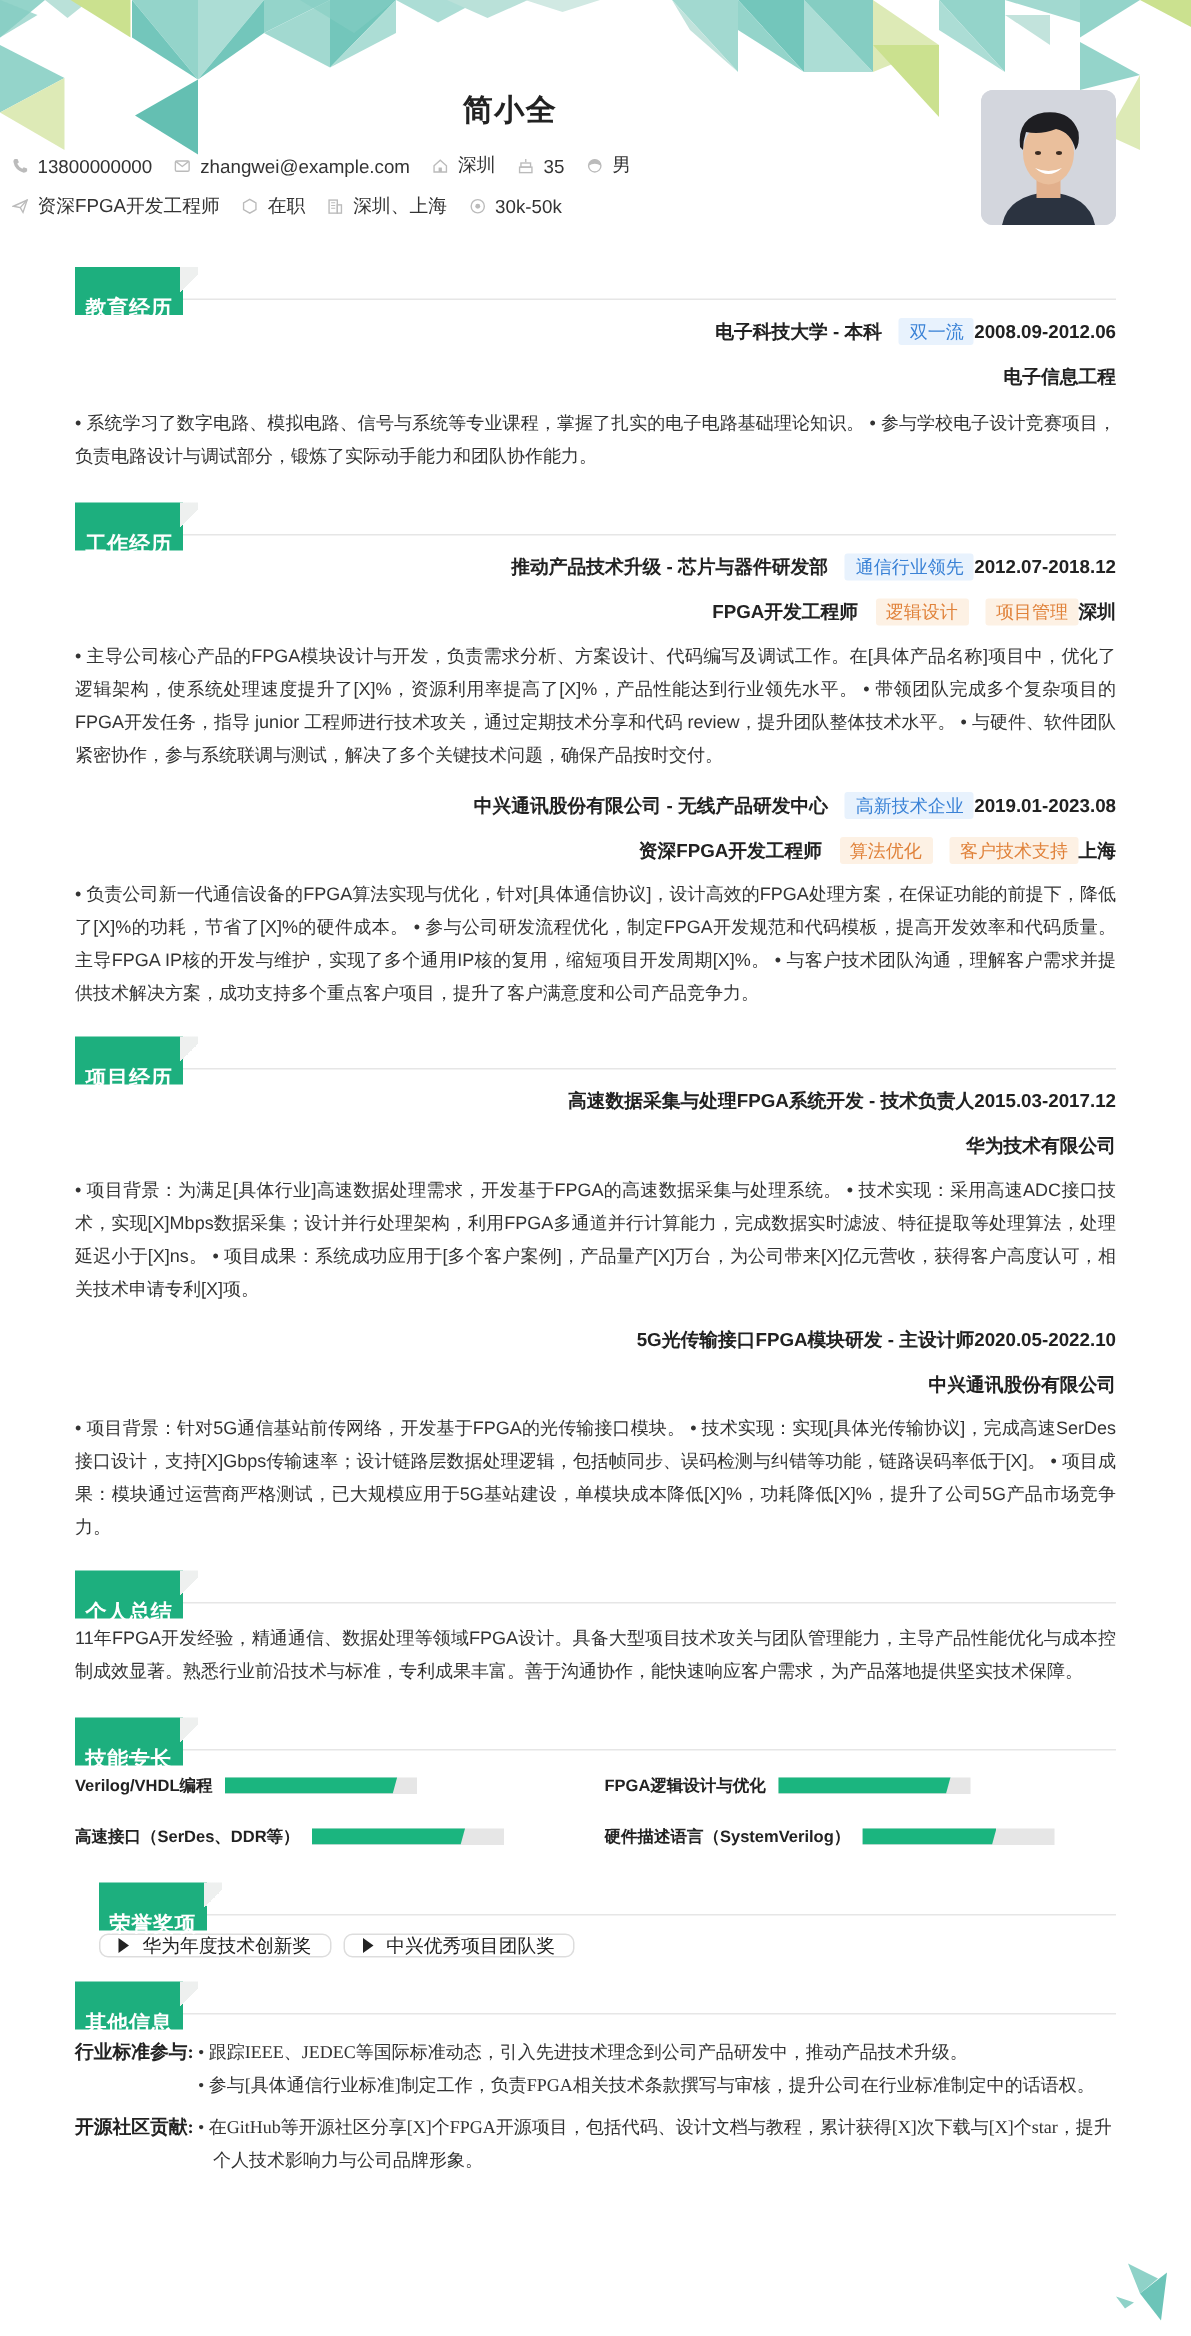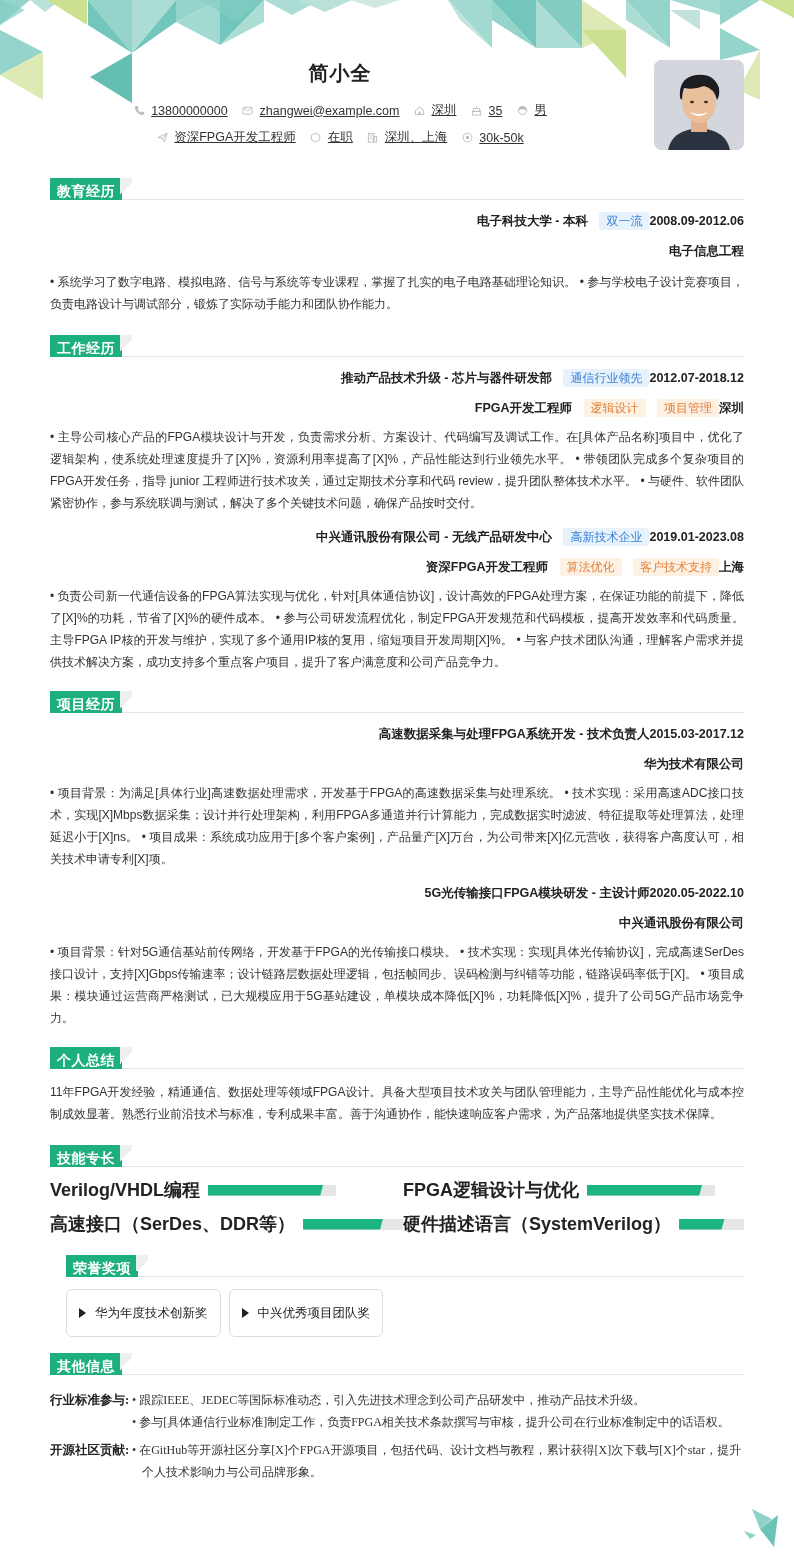--- a/index.html
+++ b/index.html
@@ -4,50 +4,50 @@
 <style>
   * { box-sizing: border-box; margin: 0; padding: 0; }
   html, body { width: 794px; background: #ffffff; }
   body { font-family: "Liberation Sans", "DejaVu Sans", sans-serif; color: #222; font-size: 12px; position: relative; }
   .page { position: relative; width: 794px; height: 1557px; overflow: hidden; background: #fff; }
   .deco { position: absolute; left: 0; top: 0; width: 794px; height: 170px; z-index: 0; }
   .deco-br { position: absolute; right: 12px; bottom: 8px; width: 40px; height: 42px; z-index: 0; }
 
   .header { position: relative; z-index: 1; height: 170px; }
   .name { position: absolute; left: 0; width: 680px; top: 60px; text-align: center; font-size: 20px; font-weight: bold; color: #222; letter-spacing: 1px; }
-  .info-row { position: absolute; left: 0; width: 680px; text-align: center; font-size: 12.5px; color: #333; display: flex; justify-content: center; align-items: center; gap: 0; text-decoration: underline; }
+  .info-row { position: absolute; left: 0; width: 680px; text-align: center; font-size: 12.5px; color: #333; display: flex; justify-content: flex-start; align-items: center; gap: 0; }
   .info-row.r1 { top: 102px; }
   .info-row.r2 { top: 129px; }
   .info-item { display: inline-flex; align-items: center; margin: 0 7px; }
   .info-icon { width: 12px; height: 12px; margin-right: 6px; display: inline-flex; align-items: center; justify-content: center; }
   .info-icon svg { width: 11px; height: 11px; }
   .avatar { position: absolute; left: 654px; top: 60px; width: 90px; height: 90px; border-radius: 8px; background: #d4d7de; overflow: hidden; }
 
   .content { position: relative; z-index: 1; padding: 0 50px; }
   .section { position: relative; }
   .sec-head { position: relative; height: 22px; margin-bottom: 12px; border-bottom: 1px solid #e6e6e6; }
-  .sec-title { position: absolute; left: 0; top: 0; height: 22px; line-height: 22px; padding: 2px 7px; background: #1daf7e; color: #fff; font-weight: bold; font-size: 14px; letter-spacing: 0.5px; }
+  .sec-title { position: absolute; left: 0; top: 0; height: 22px; line-height: 22px; padding: 16px 7px; background: #1daf7e; color: #fff; font-weight: bold; font-size: 14px; letter-spacing: 0.5px; }
   .sec-tail { position: absolute; top: 0; height: 22px; width: 12px; background: linear-gradient(135deg, #eef0ef 50%, transparent 50%); }
 
   .row { display: flex; justify-content: flex-end; align-items: center; height: 18px; }
   .bold { font-weight: bold; font-size: 12.5px; color: #222; }
   .tag { display: inline-block; font-size: 12px; padding: 1px 7px; border-radius: 2px; margin-left: 8px; font-weight: normal; line-height: 16px; }
   .tag.blue { background: #e8f2fd; color: #3a82d6; }
   .tag.orange { background: #fdf1e4; color: #e0823a; }
   .date { font-weight: bold; font-size: 12.5px; color: #222; }
   .desc { font-size: 12px; line-height: 22px; color: #333; text-align: justify; }
 
   .skills { display: grid; grid-template-columns: 353px 341px; row-gap: 12px; }
   .skill { display: flex; align-items: center; height: 22px; }
-  .skill-name { font-size: 18px; color: #222; font-weight: bold; margin-right: 8px; white-space: nowrap; }
+  .skill-name { font-size: 11px; color: #222; font-weight: bold; margin-right: 8px; white-space: nowrap; }
   .bar { width: 128px; height: 11px; background: #e6e6e6; position: relative; }
   .bar-fill { position: absolute; left: 0; top: 0; height: 11px; background: #1bb57f; clip-path: polygon(0 0, 100% 0, calc(100% - 3px) 100%, 0 100%); }
 
   .awards { display: flex; gap: 8px; }
-  .award { border: 1px solid #ddd; border-radius: 6px; height: 48px; padding: 0 12px; display: inline-flex; align-items: center; font-size: 12.5px; color: #222; background: #fff; }
+  .award { border: 1px solid #ddd; border-radius: 6px; height: 16px; padding: 0 12px; display: inline-flex; align-items: center; font-size: 12.5px; color: #222; background: #fff; }
   .award .tri { width: 0; height: 0; border-top: 5px solid transparent; border-bottom: 5px solid transparent; border-left: 7px solid #222; margin-right: 9px; }
 
   .other-row { display: flex; font-family: Liberation Serif, serif; }
   .other-label { font-weight: bold; font-size: 12.5px; width: 82px; flex-shrink: 0; line-height: 22px; color: #222; }
   .other-items { flex: 1; }
   .other-item { font-size: 12px; line-height: 22px; color: #333; padding-left: 10px; text-indent: -10px; }
 </style>
 </head>
 <body>
 

